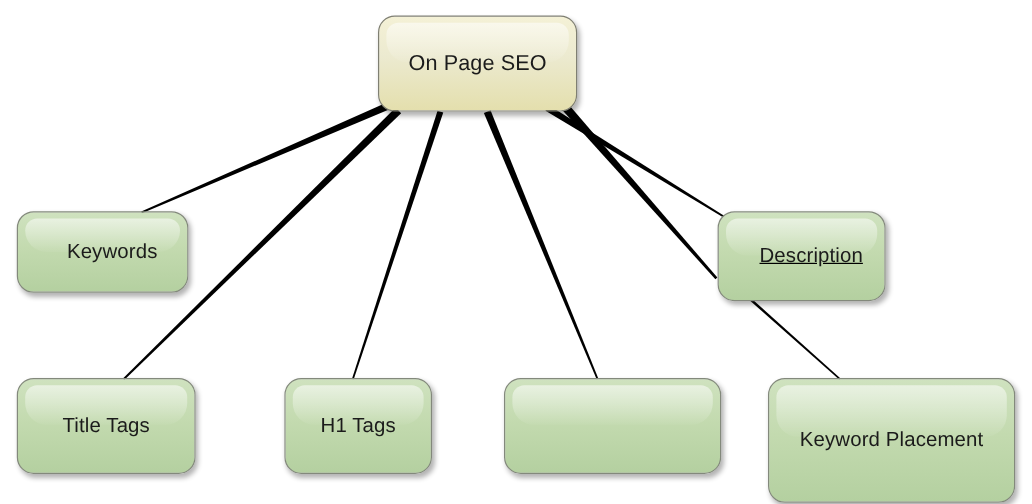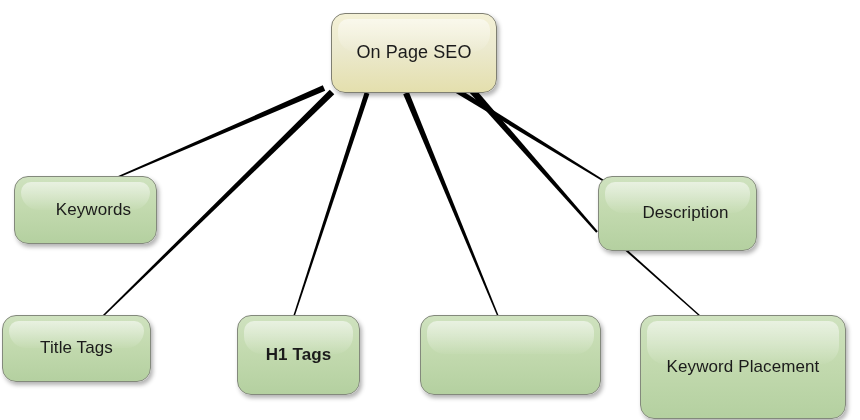--- a/index.html
+++ b/index.html
@@ -83,41 +83,41 @@
   <svg id="edges" viewBox="0 0 860 420">
       <polygon points="322.8101798029965,85.24603415075595 117.6827146141324,176.26560910686825 118.3172853858676,177.73439089313175 325.1898201970035,90.75396584924405" fill="#000000"></polygon>
       <polygon points="329.72740669803704,89.67667916897535 102.44059241797835,315.42810564159396 103.55940758202165,316.57189435840604 334.27259330196296,94.32332083102465" fill="#000000"></polygon>
       <polygon points="364.6240644485523,92.22222737553507 293.2872193345657,315.76666821266053 294.7127806654343,316.23333178733947 369.3759355514477,93.77777262446493" fill="#000000"></polygon>
       <polygon points="403.22673899931164,94.14412561463375 497.3066847498279,316.28603140365846 498.6933152501721,315.71396859634154 408.77326100068836,91.85587438536625" fill="#000000"></polygon>
       <polygon points="454.55961531167674,92.34260366892137 603.5809789997605,181.6814847036862 604.4190210002395,180.3185152963138 457.44038468832326,87.65739633107863" fill="#000000"></polygon>
       <polygon points="467.3750356031168,90.3150727666956 596.175011189551,232.72759429810432 597.824988810449,231.27240570189568 472.6249643968832,85.6849272333044" fill="#000000"></polygon>
       <polygon points="625.3343851530416,250.74629543446852 699.5340696071291,316.52240680412797 700.4659303928709,315.47759319587203 626.6656148469584,249.25370456553148" fill="#000000"></polygon>
     </svg>
 
-  <div class="node root" style="left: 331px; top: 13px; width: 166px; height: 80px;">
+  <div class="node root" style="left: 315px; top: 13px; width: 166px; height: 80px;">
     <span class="gloss"></span>
     <span class="label">On Page SEO</span>
   </div>
 
   <div class="node branch" style="left: 14px; top: 176px; width: 143px; height: 68px;">
     <span class="gloss"></span>
     <span class="label">Keywords</span>
   </div>
 
-  <div class="node branch" style="left: 598px; top: 176px; width: 159px; height: 75px;">
+  <div class="node branch" style="left: 598px; top: 176px; width: 140px; height: 75px; text-decoration: underline;">
     <span class="gloss"></span>
     <span class="label">Description</span>
   </div>
 
-  <div class="node leaf" style="left: 2px; top: 315px; width: 149px; height: 67px;">
+  <div class="node leaf" style="left: 14px; top: 315px; width: 149px; height: 80px;">
     <span class="gloss"></span>
     <span class="label">Title Tags</span>
   </div>
 
-  <div class="node leaf" style="left: 237px; top: 315px; width: 123px; height: 80px; font-weight: bold;">
+  <div class="node leaf" style="left: 237px; top: 315px; width: 123px; height: 80px;">
     <span class="gloss"></span>
     <span class="label">H1 Tags</span>
   </div>
 
   <div class="node leaf" style="left: 420px; top: 315px; width: 181px; height: 80px;">
     <span class="gloss"></span>
   </div>
 
   <div class="node leaf" style="left: 640px; top: 315px; width: 206px; height: 104px;">
     <span class="gloss"></span>

